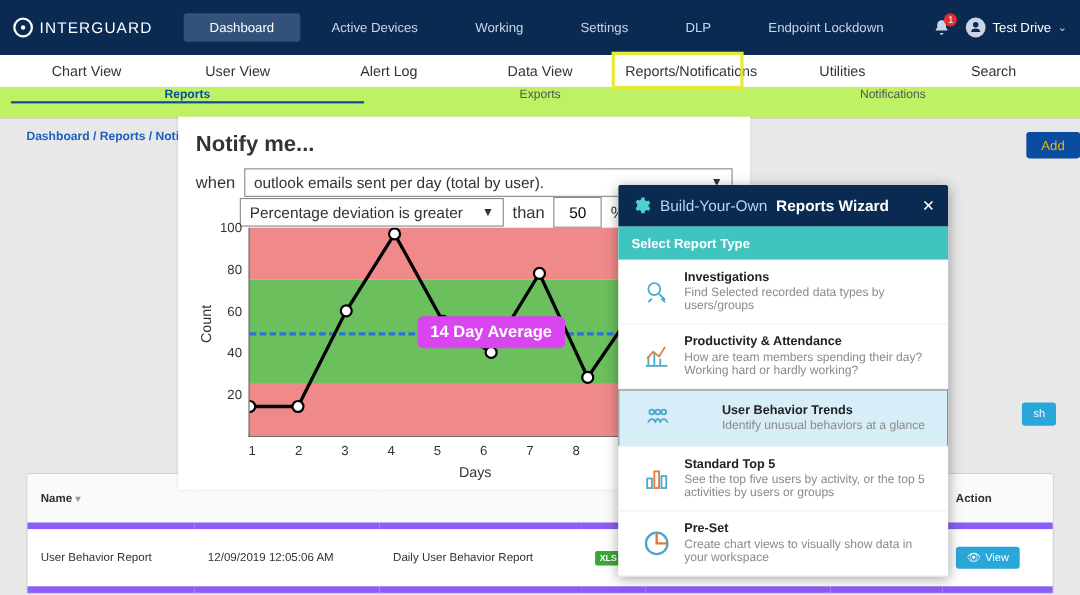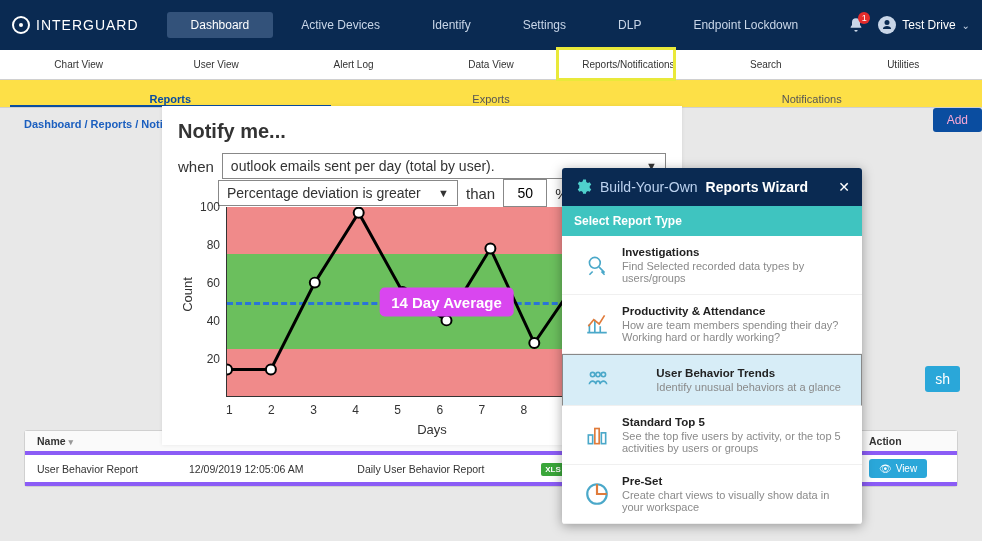--- a/index.html
+++ b/index.html
@@ -15,41 +15,41 @@
   .top-right{margin-left:auto;display:flex;align-items:center;gap:14px}
   .bell{position:relative;width:16px;height:16px}
   .bell svg{width:16px;height:16px;fill:#c9d6e8}
   .badge{position:absolute;top:-5px;right:-6px;background:#e52c2c;color:#fff;font-size:9px;width:12px;height:12px;border-radius:50%;display:flex;align-items:center;justify-content:center}
   .avatar{width:18px;height:18px;border-radius:50%;background:#c9d6e8;display:flex;align-items:center;justify-content:center}
   .avatar svg{width:12px;height:12px;fill:#0a2a52}
   .user-block{display:flex;align-items:center;gap:6px;font-size:12px;color:#fff}
   .chev{font-size:10px;color:#c9d6e8}
 
   .subnav{height:30px;background:#fff;border-bottom:1px solid #d0d0d0;display:flex;align-items:stretch;padding:0 10px;position:relative}
-  .subnav-item{flex:1;display:flex;align-items:center;justify-content:center;font-size:10px;color:#333;cursor:pointer;position:relative}
+  .subnav-item{flex:1;display:flex;align-items:center;justify-content:center;font-size:13px;color:#333;cursor:pointer;position:relative}
   .sub-highlight{position:absolute;border:3px solid #e9e93a;top:-3px;height:34px;pointer-events:none}
 
-  .subtabs{height:28px;background:#fde047;display:flex;align-items:flex-end;padding:0 10px;border-bottom:1px solid #d0d0d0}
+  .subtabs{height:28px;background:#bef264;display:flex;align-items:flex-start;padding:0 10px;border-bottom:1px solid #d0d0d0}
   .subtab{flex:1;display:flex;align-items:center;justify-content:center;font-size:11px;color:#555;cursor:pointer;border-bottom:2px solid transparent}
   .subtab.active{color:#0a4da0;font-weight:bold;border-bottom:2px solid #0a4da0}
 
   .content{padding:10px 24px;position:relative}
   .breadcrumb{font-size:11px;color:#1b5fbf;font-weight:bold;margin-bottom:8px}
 
   .table-wrap{background:#fff;border:1px solid #d0d0d0;border-radius:3px;margin-top:300px}
   .table{width:100%;border-collapse:collapse}
-  .table th,.table td{text-align:left;padding:4px 12px;font-size:10.5px;border-bottom:4px solid #8b5cf6;vertical-align:middle}
+  .table th,.table td{text-align:left;padding:16px 12px;font-size:10.5px;border-bottom:6px solid #8b5cf6;vertical-align:middle}
   .table th{font-weight:bold;color:#333;background:#fafafa}
   .status-pill{background:#4ba64b;color:#fff;font-size:9px;padding:3px 8px;border-radius:3px;display:inline-block}
   .view-btn{background:#2aa7d9;color:#fff;font-size:10px;padding:4px 10px;border-radius:3px;display:inline-flex;align-items:center;gap:4px;cursor:pointer}
   .xls{display:inline-block;background:#3aa63a;color:#fff;font-size:8px;padding:2px 4px;border-radius:2px;font-weight:bold}
   .xlsx{display:inline-block;border:1px solid #ccc;font-size:8px;padding:2px 4px;border-radius:2px;color:#888}
-  .add-btn{position:absolute;right:0;top:0;background:#0a4da0;color:#f9a8d4;padding:5px 14px;border-radius:3px;font-size:12px;cursor:pointer}
+  .add-btn{position:absolute;right:0;top:12px;background:#0a4da0;color:#eab308;padding:5px 14px;border-radius:3px;font-size:12px;cursor:pointer}
   .chev-s{font-size:9px;color:#999}
-  .refresh-btn{position:absolute;right:22px;top:366px;background:#2aa7d9;color:#fff;font-size:14px;padding:5px 10px;border-radius:3px;cursor:pointer}
+  .refresh-btn{position:absolute;right:22px;top:366px;background:#2aa7d9;color:#fff;font-size:10px;padding:5px 10px;border-radius:3px;cursor:pointer}
 
   
   .notify-panel{position:absolute;left:162px;top:106px;width:520px;background:#fff;padding:14px 16px 8px;z-index:20;box-shadow:0 0 4px rgba(0,0,0,.08)}
   .notify-title{font-size:20px;font-weight:bold;margin-bottom:10px}
   .row{display:flex;align-items:center;gap:8px;margin-bottom:0;font-size:15px}
   .sel{border:1px solid #888;padding:4px 8px;font-size:14px;background:#fff;display:flex;align-items:center;justify-content:space-between;cursor:pointer}
   .sel.wide{flex:1}
   .tri{font-size:11px}
   .num-input{border:1px solid #888;width:44px;height:28px;text-align:center;font-size:14px}
 
@@ -86,21 +86,21 @@
 <body>
 
 <div class="topbar">
   <div class="logo">
     <span class="logo-eye"></span>
     <span class="logo-text">INTERGUARD</span>
   </div>
   <div class="top-nav">
     <div class="top-nav-item active">Dashboard</div>
     <div class="top-nav-item">Active Devices</div>
-    <div class="top-nav-item">Identify</div>
+    <div class="top-nav-item">Working</div>
     <div class="top-nav-item">Settings</div>
     <div class="top-nav-item">DLP</div>
     <div class="top-nav-item">Endpoint Lockdown</div>
   </div>
   <div class="top-right">
     <div class="bell">
       <svg viewBox="0 0 24 24">
           <path d="M12 2a6 6 0 0 0-6 6v4l-2 3v1h16v-1l-2-3V8a6 6 0 0 0-6-6zm0 20a2.5 2.5 0 0 0 2.5-2.5h-5A2.5 2.5 0 0 0 12 22z"></path>
         </svg>
       <span class="badge">1</span>
@@ -116,22 +116,22 @@
     </div>
   </div>
 </div>
 
 <div class="subnav">
   <div class="subnav-item">Chart View</div>
   <div class="subnav-item">User View</div>
   <div class="subnav-item">Alert Log</div>
   <div class="subnav-item">Data View</div>
   <div class="subnav-item">Reports/Notifications</div>
+  <div class="subnav-item">Utilities</div>
   <div class="subnav-item">Search</div>
-  <div class="subnav-item">Utilities</div>
   <div class="sub-highlight" style="left:556px;width:120px"></div>
 </div>
 
 <div class="subtabs">
   <div class="subtab active">Reports</div>
   <div class="subtab">Exports</div>
   <div class="subtab">Notifications</div>
 </div>
 
 <div class="content" style="position:relative">

